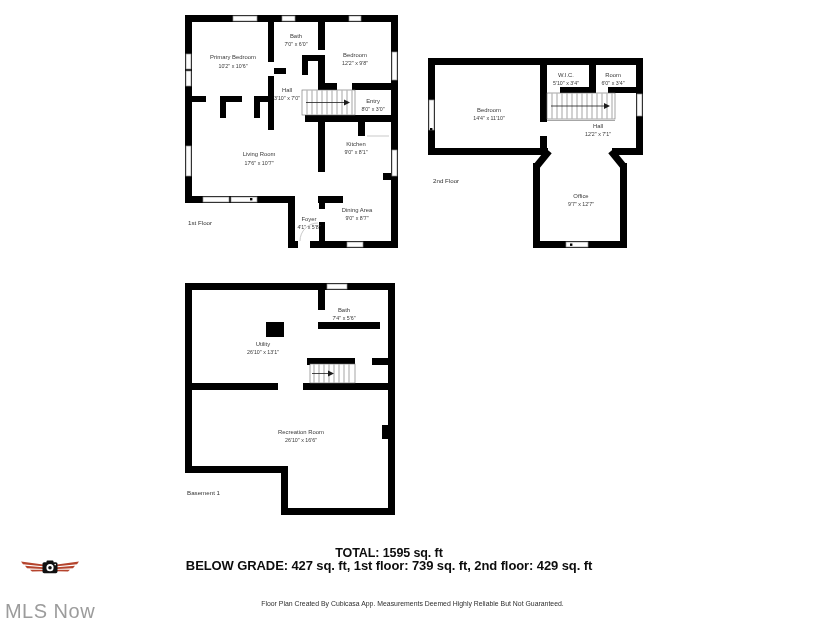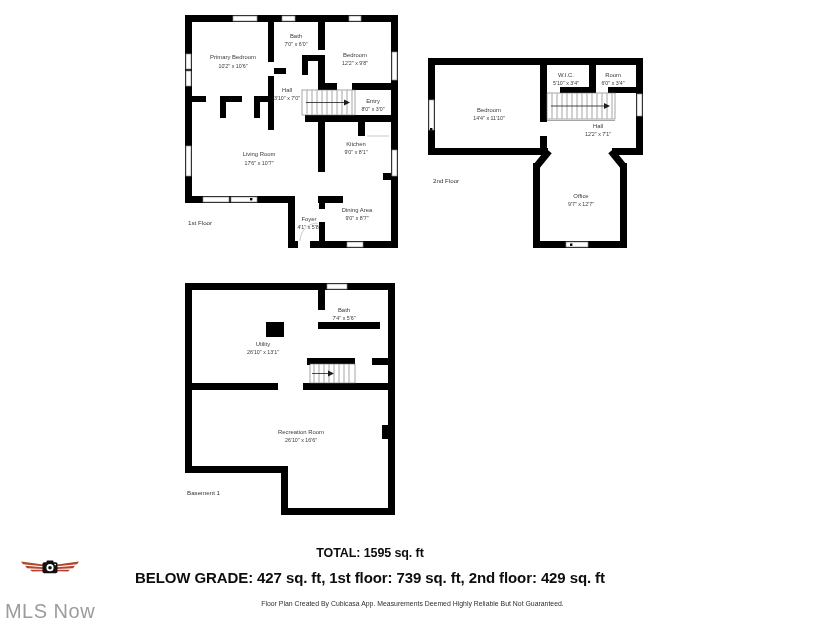--- a/index.html
+++ b/index.html
@@ -11,23 +11,23 @@
   .room-dims{font-size:5.3px;}
   .floor-label{font-size:6.2px;fill:#333;}
   .wall{fill:#000;}
   .win{fill:#fdfdfd;stroke:#8f8f8f;stroke-width:0.7;}
   .stairbox{fill:#fff;stroke:#6a6a6a;stroke-width:0.6;}
   .tread{stroke:#6a6a6a;stroke-width:0.6;}
   .arrowline{stroke:#1d1d1d;stroke-width:0.8;}
   .arrowhead{fill:#1d1d1d;}
   .swing{fill:none;stroke:#b3b3b3;stroke-width:0.7;}
   .tick{fill:#000;}
-  #summary{position:absolute;left:0;top:546px;width:740px;text-align:center;color:#0d0d0d;}
+  #summary{position:absolute;left:0;top:546px;width:740px;text-align:center;color:#0d0d0d;padding-left:19px;}
   #summary .total{font-size:12.5px;font-weight:bold;margin:0;line-height:14px;letter-spacing:-0.1px;}
-  #summary .line{font-size:15px;font-weight:bold;margin:12px;line-height:12.8px;letter-spacing:-0.1px;}
+  #summary .line{font-size:13px;font-weight:bold;margin:0;line-height:12.8px;letter-spacing:-0.1px;}
   #disclaimer-svg{position:absolute;left:0;top:596px;}
   #disclaimer-svg text{font-size:6.9px;fill:#2e2e2e;}
   #logo{position:absolute;left:0;top:556px;width:100px;text-align:center;}
   #logo .logo-text{font-size:20px;color:#9c9c9c;margin-top:18px;letter-spacing:0.5px;}
 </style>
 </head>
 <body>
 
 <div id="canvas">
 

